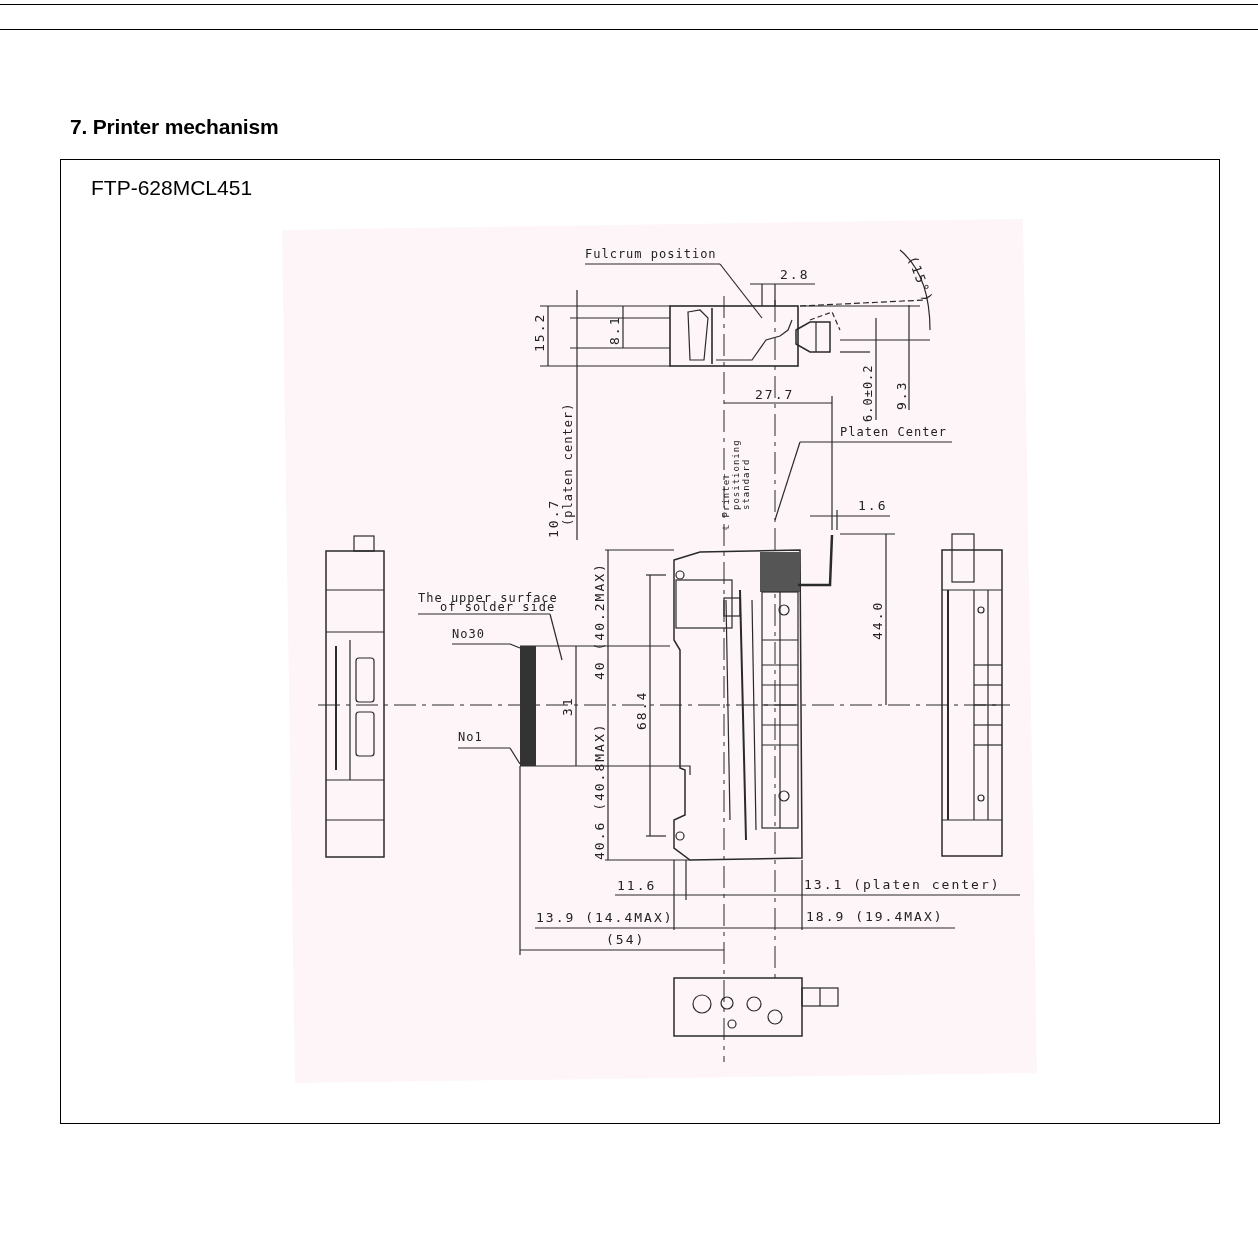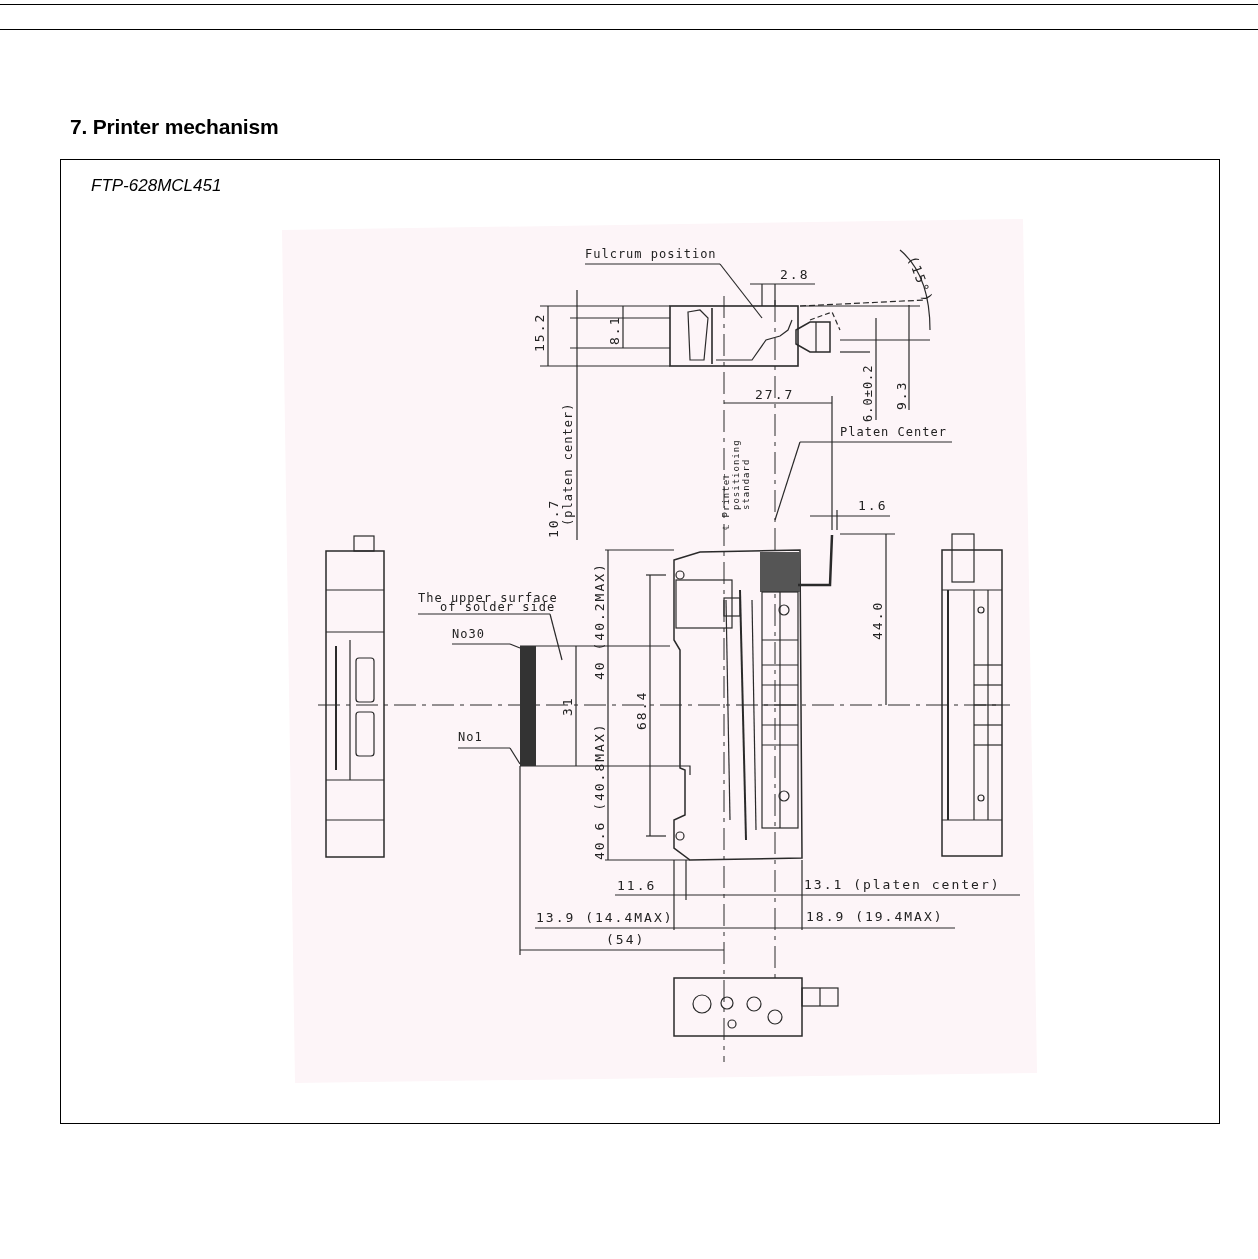--- a/index.html
+++ b/index.html
@@ -5,21 +5,21 @@
   html, body { margin: 0; padding: 0; background: #ffffff; }
   body { width: 1258px; height: 1259px; position: relative; overflow: hidden;
          font-family: "Liberation Sans", sans-serif; color: #000; }
   .rule { position: absolute; left: 0; width: 1258px; height: 1px; background: #000; }
   .rule.top { top: 4px; }
   .rule.second { top: 29px; }
   .section-title { position: absolute; left: 70px; top: 115px; font-size: 21px; font-weight: bold;
                    letter-spacing: -0.2px; }
   .frame { position: absolute; left: 60px; top: 159px; width: 1160px; height: 965px;
            border: 1px solid #000; box-sizing: border-box; }
-  .model-label { position: absolute; left: 91px; top: 176px; font-size: 17px; font-style: italic; }
+  .model-label { position: absolute; left: 91px; top: 176px; font-size: 21px; }
   .drawing { position: absolute; left: 0; top: 0; width: 1258px; height: 1259px; margin-left: 40px; }
   .drawing svg { position: absolute; left: 0; top: 0; }
   .dimtxt { font-family: "DejaVu Sans Mono", monospace; font-size: 13px; fill: #222; letter-spacing: 2px; }
   .lbltxt { font-family: "DejaVu Sans Mono", monospace; font-size: 12px; fill: #222; letter-spacing: 1px; }
 </style>
 </head>
 <body>
 
 <div class="rule top"></div>
 <div class="rule second"></div>

